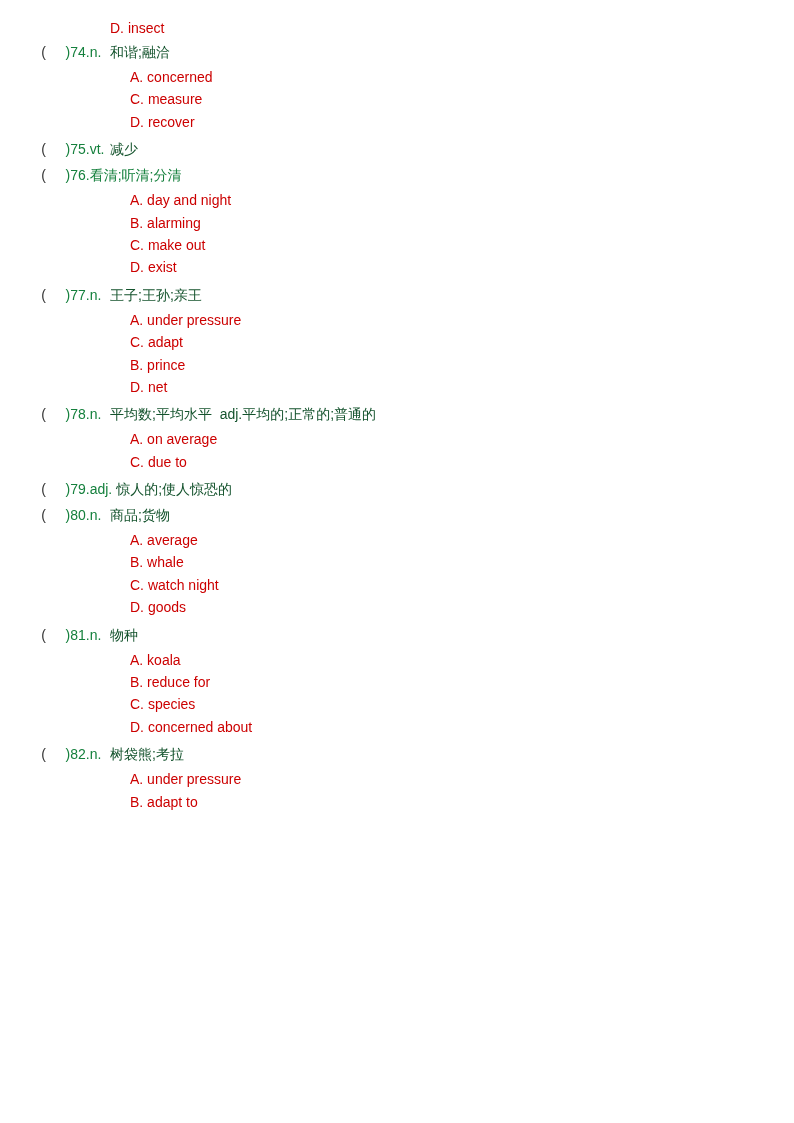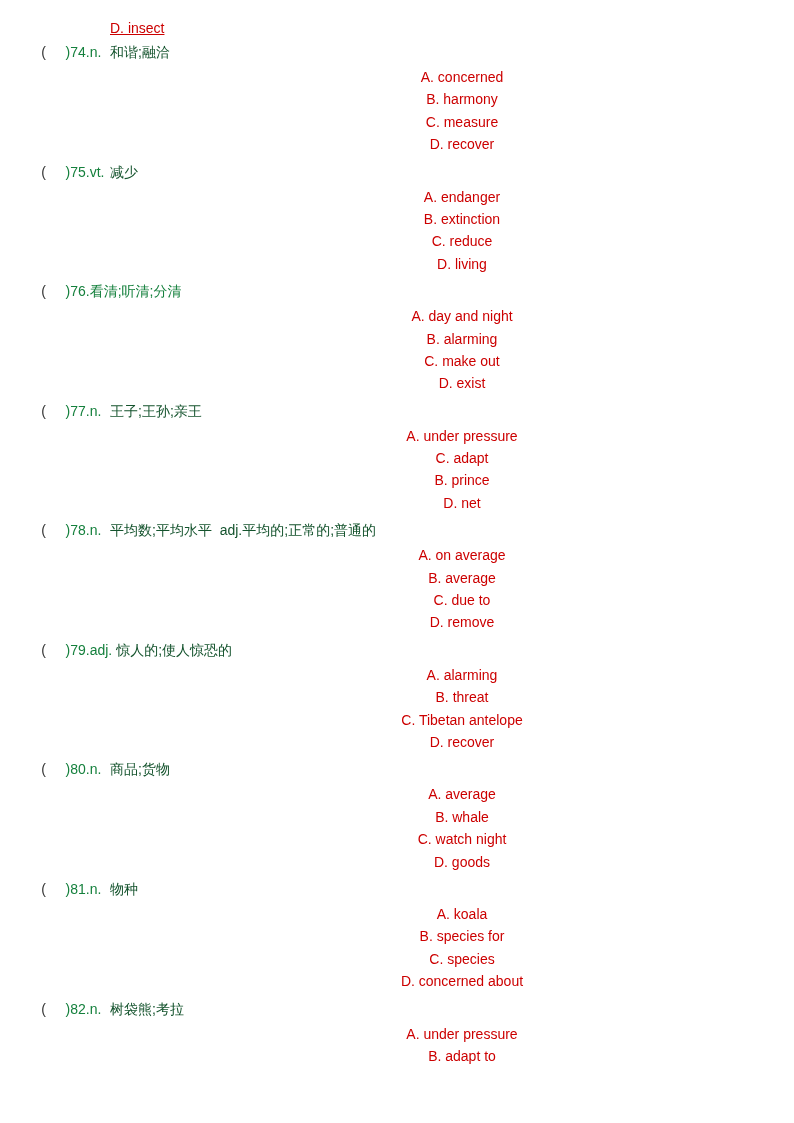--- a/index.html
+++ b/index.html
@@ -36,70 +36,61 @@
       font-size: 14px;
       min-width: 60px;
     }
     .question-chinese {
       color: #14532d;
       font-size: 14px;
     }
     .answer-list {
       padding-left: 110px;
       margin-bottom: 4px;
-      text-align: center;
     }
     .answer-item {
       display: block;
       color: #cc0000;
       font-size: 14px;
       line-height: 1.6;
     }
     .standalone-d {
       padding-left: 110px;
       color: #cc0000;
       font-size: 14px;
       margin-bottom: 8px;
-      text-decoration: underline;
     }
   </style>
 </head>
 <body>
 
 <div>
 
   <div class="standalone-d">
     <span>D. insect</span>
   </div>
 
   <div class="question-block">
     <div class="question-row">
       <span class="paren-left">(</span>
       <span class="question-label">&nbsp;&nbsp;&nbsp;&nbsp;)74.n.&nbsp;</span>
       <span class="question-chinese">和谐;融洽</span>
     </div>
     <div class="answer-list">
       <span class="answer-item">A. concerned</span>
-      <span class="answer-item">B. harmony</span>
       <span class="answer-item">C. measure</span>
       <span class="answer-item">D. recover</span>
     </div>
   </div>
 
   <div class="question-block">
     <div class="question-row">
       <span class="paren-left">(</span>
       <span class="question-label">&nbsp;&nbsp;&nbsp;&nbsp;)75.vt.&nbsp;</span>
       <span class="question-chinese">减少</span>
-    </div>
-    <div class="answer-list">
-      <span class="answer-item">A. endanger</span>
-      <span class="answer-item">B. extinction</span>
-      <span class="answer-item">C. reduce</span>
-      <span class="answer-item">D. living</span>
     </div>
   </div>
 
   <div class="question-block">
     <div class="question-row">
       <span class="paren-left">(</span>
       <span class="question-label">&nbsp;&nbsp;&nbsp;&nbsp;)76.看清;听清;分清</span>
     </div>
     <div class="answer-list">
       <span class="answer-item">A. day and night</span>
@@ -124,37 +115,29 @@
   </div>
 
   <div class="question-block">
     <div class="question-row">
       <span class="paren-left">(</span>
       <span class="question-label">&nbsp;&nbsp;&nbsp;&nbsp;)78.n.&nbsp;</span>
       <span class="question-chinese">平均数;平均水平&nbsp; adj.平均的;正常的;普通的</span>
     </div>
     <div class="answer-list">
       <span class="answer-item">A. on average</span>
-      <span class="answer-item">B. average</span>
       <span class="answer-item">C. due to</span>
-      <span class="answer-item">D. remove</span>
     </div>
   </div>
 
   <div class="question-block">
     <div class="question-row">
       <span class="paren-left">(</span>
       <span class="question-label">&nbsp;&nbsp;&nbsp;&nbsp;)79.adj.&nbsp;</span>
       <span class="question-chinese">惊人的;使人惊恐的</span>
-    </div>
-    <div class="answer-list">
-      <span class="answer-item">A. alarming</span>
-      <span class="answer-item">B. threat</span>
-      <span class="answer-item">C. Tibetan antelope</span>
-      <span class="answer-item">D. recover</span>
     </div>
   </div>
 
   <div class="question-block">
     <div class="question-row">
       <span class="paren-left">(</span>
       <span class="question-label">&nbsp;&nbsp;&nbsp;&nbsp;)80.n.&nbsp;</span>
       <span class="question-chinese">商品;货物</span>
     </div>
     <div class="answer-list">
@@ -166,21 +149,21 @@
   </div>
 
   <div class="question-block">
     <div class="question-row">
       <span class="paren-left">(</span>
       <span class="question-label">&nbsp;&nbsp;&nbsp;&nbsp;)81.n.&nbsp;</span>
       <span class="question-chinese">物种</span>
     </div>
     <div class="answer-list">
       <span class="answer-item">A. koala</span>
-      <span class="answer-item">B. species for</span>
+      <span class="answer-item">B. reduce for</span>
       <span class="answer-item">C. species</span>
       <span class="answer-item">D. concerned about</span>
     </div>
   </div>
 
   <div class="question-block">
     <div class="question-row">
       <span class="paren-left">(</span>
       <span class="question-label">&nbsp;&nbsp;&nbsp;&nbsp;)82.n.&nbsp;</span>
       <span class="question-chinese">树袋熊;考拉</span>

